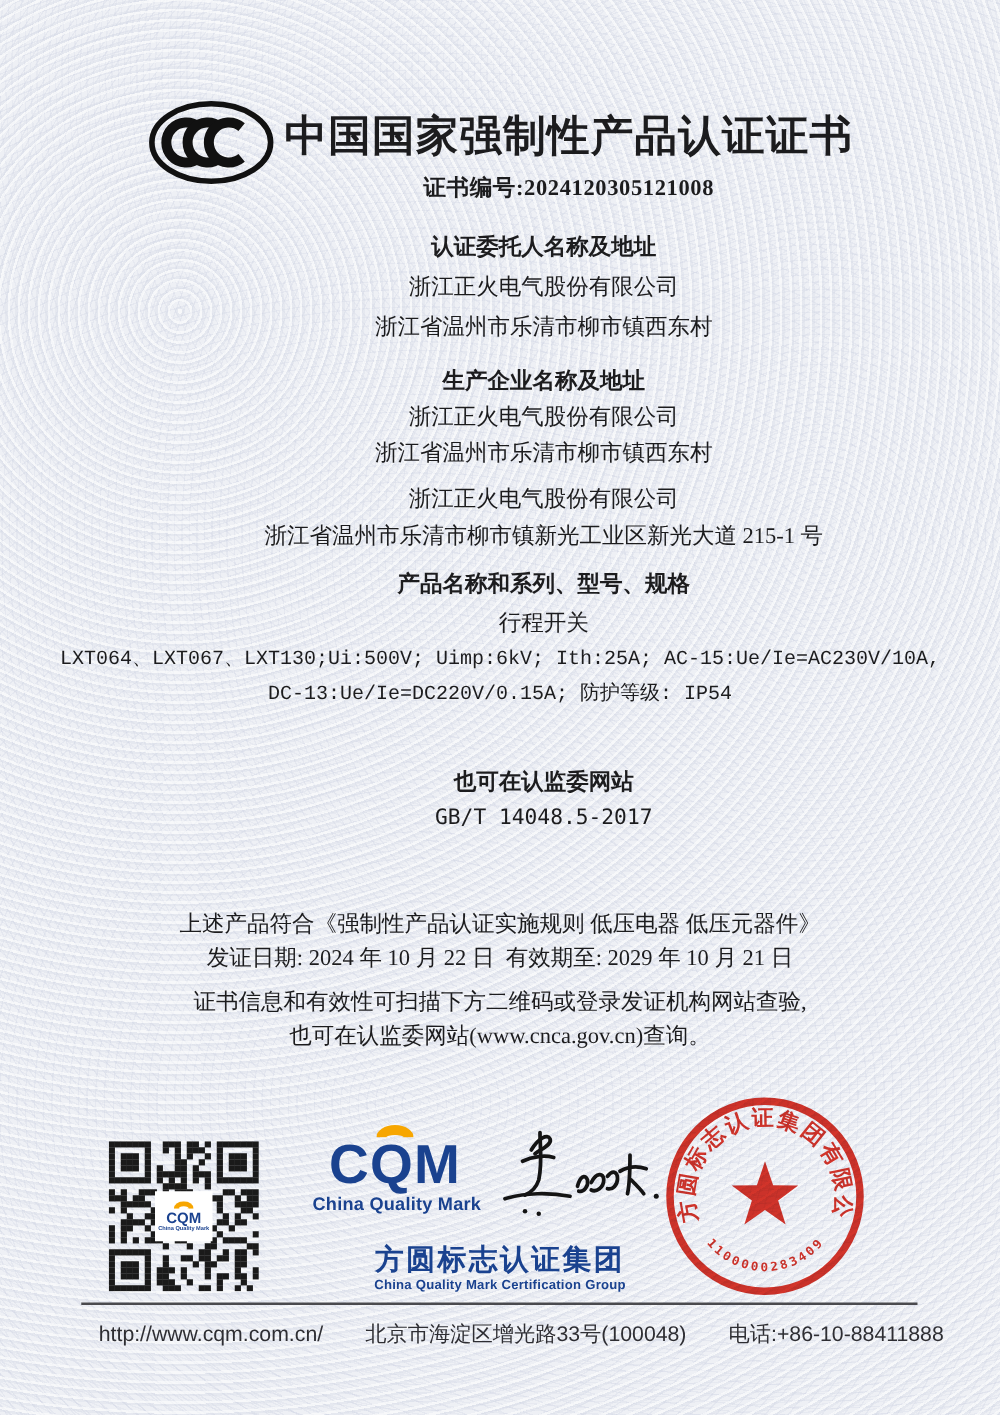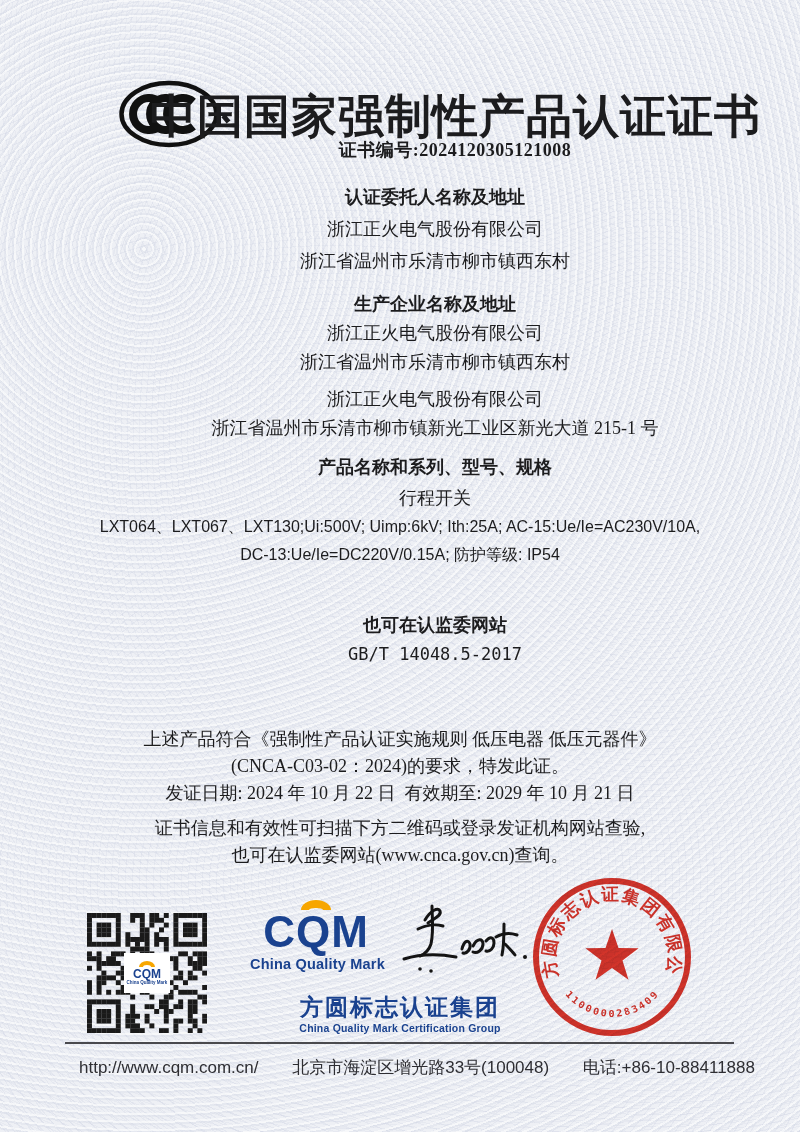--- a/index.html
+++ b/index.html
@@ -18,41 +18,41 @@
     background-color:#eef0f5;
     background-image:
       repeating-radial-gradient(circle at 18% 22%, rgba(255,255,255,.55) 0 2px, rgba(210,215,228,.30) 2px 4px, rgba(255,255,255,0) 4px 8px),
       repeating-radial-gradient(circle at 82% 38%, rgba(205,210,226,.28) 0 1px, rgba(255,255,255,0) 1px 6px),
       repeating-radial-gradient(circle at 42% 78%, rgba(205,210,226,.28) 0 1px, rgba(255,255,255,0) 1px 7px),
       repeating-radial-gradient(circle at 65% 5%, rgba(205,210,226,.22) 0 1px, rgba(255,255,255,0) 1px 5px);
   }
   .ccc-logo{position:absolute;left:118px;top:80px;width:102px;height:68px;}
   .title{
     position:absolute;left:40px;right:40px;top:86px;
-    padding-left:110px;text-align:right;
-    font-size:46px;font-weight:bold;letter-spacing:1px;white-space:nowrap;
+    padding-left:110px;text-align:center;
+    font-size:34px;font-weight:bold;letter-spacing:1px;white-space:nowrap;
   }
   .certno{
     position:absolute;left:40px;right:40px;top:138px;
     padding-left:110px;text-align:center;
     font-size:18px;font-weight:bold;letter-spacing:.5px;
   }
   .body{position:absolute;left:40px;right:40px;top:160px;text-align:center;}
   .sec{margin-left:70px;}
   .sec-head{font-size:18px;font-weight:bold;line-height:27px;margin:0;}
   .sec-line{font-size:18px;line-height:27px;margin:0;white-space:nowrap;}
   .sec-applicant{margin-top:24px;}
   .sec-applicant .sec-line{margin-top:5px;}
   .sec-producer{margin-top:16px;}
   .sec-producer .sec-line{margin-top:2px;}
   .sec-factory{margin-top:10px;}
   .sec-factory .sec-line{margin-top:2px;}
   .sec-product{margin-top:12px;}
   .sec-product .sec-line{margin-top:4px;}
-  .sec-product .mono{font-family:Liberation Sans, sans-serif;font-size:16px;line-height:26px;margin-top:2px;}
+  .sec-product .mono{font-family:Liberation Mono, monospace;font-size:16px;line-height:26px;margin-top:2px;}
   .sec-product .wide{margin-left:-70px;}
   .sec-standard{margin-top:44px;}
   .sec-standard .sec-line{margin-top:2px;font-family:"DejaVu Sans Mono","Liberation Mono",monospace;font-size:17px;}
   .statement{margin-top:58px;}
   .st-line{font-size:18px;line-height:27px;margin:0;white-space:nowrap;}
   .st-verify1{margin-top:8px;}
   
   .qr{position:absolute;left:87px;top:913px;width:120px;height:120px;}
   .qr svg{display:block;}
   .qr-logo{
@@ -128,21 +128,20 @@
       <p class="sec-line mono wide">DC-13:Ue/Ie=DC220V/0.15A; 防护等级: IP54</p>
     </div>
 
     <div class="sec sec-standard">
       <p class="sec-head">也可在认监委网站</p>
       <p class="sec-line">GB/T 14048.5-2017</p>
     </div>
 
     <div class="statement">
       <p class="st-line">上述产品符合《强制性产品认证实施规则 低压电器 低压元器件》</p>
-      <p class="st-line">(CNCA-C03-02：2024)的要求，特发此证。</p>
       <p class="st-line"><span>发证日期:</span> <span>2024 年 10 月 22 日</span>&nbsp;&nbsp;<span>有效期至:</span> <span>2029 年 10 月 21 日</span></p>
       <p class="st-line st-verify1">证书信息和有效性可扫描下方二维码或登录发证机构网站查验,</p>
       <p class="st-line">也可在认监委网站(www.cnca.gov.cn)查询。</p>
     </div>
   </div>
 
   <div class="qr">
     <svg id="qr-svg" width="120" height="120" viewBox="0 0 120 120">
         <rect x="0.00" y="0.00" width="4.95" height="4.95" fill="#1a1a1a"></rect>
         <rect x="4.80" y="0.00" width="4.95" height="4.95" fill="#1a1a1a"></rect>

